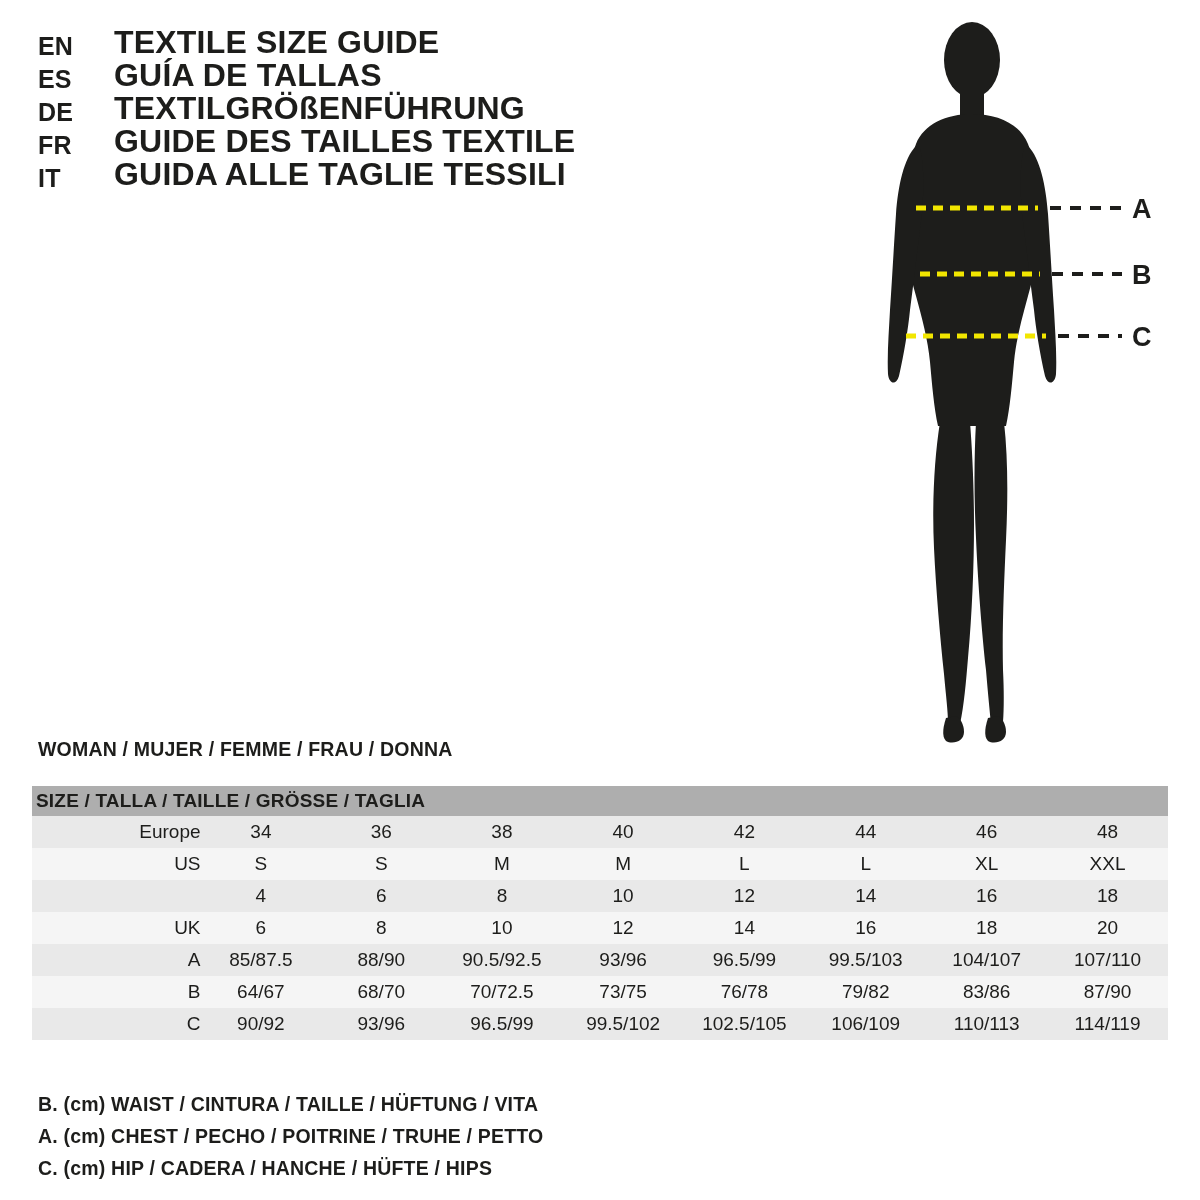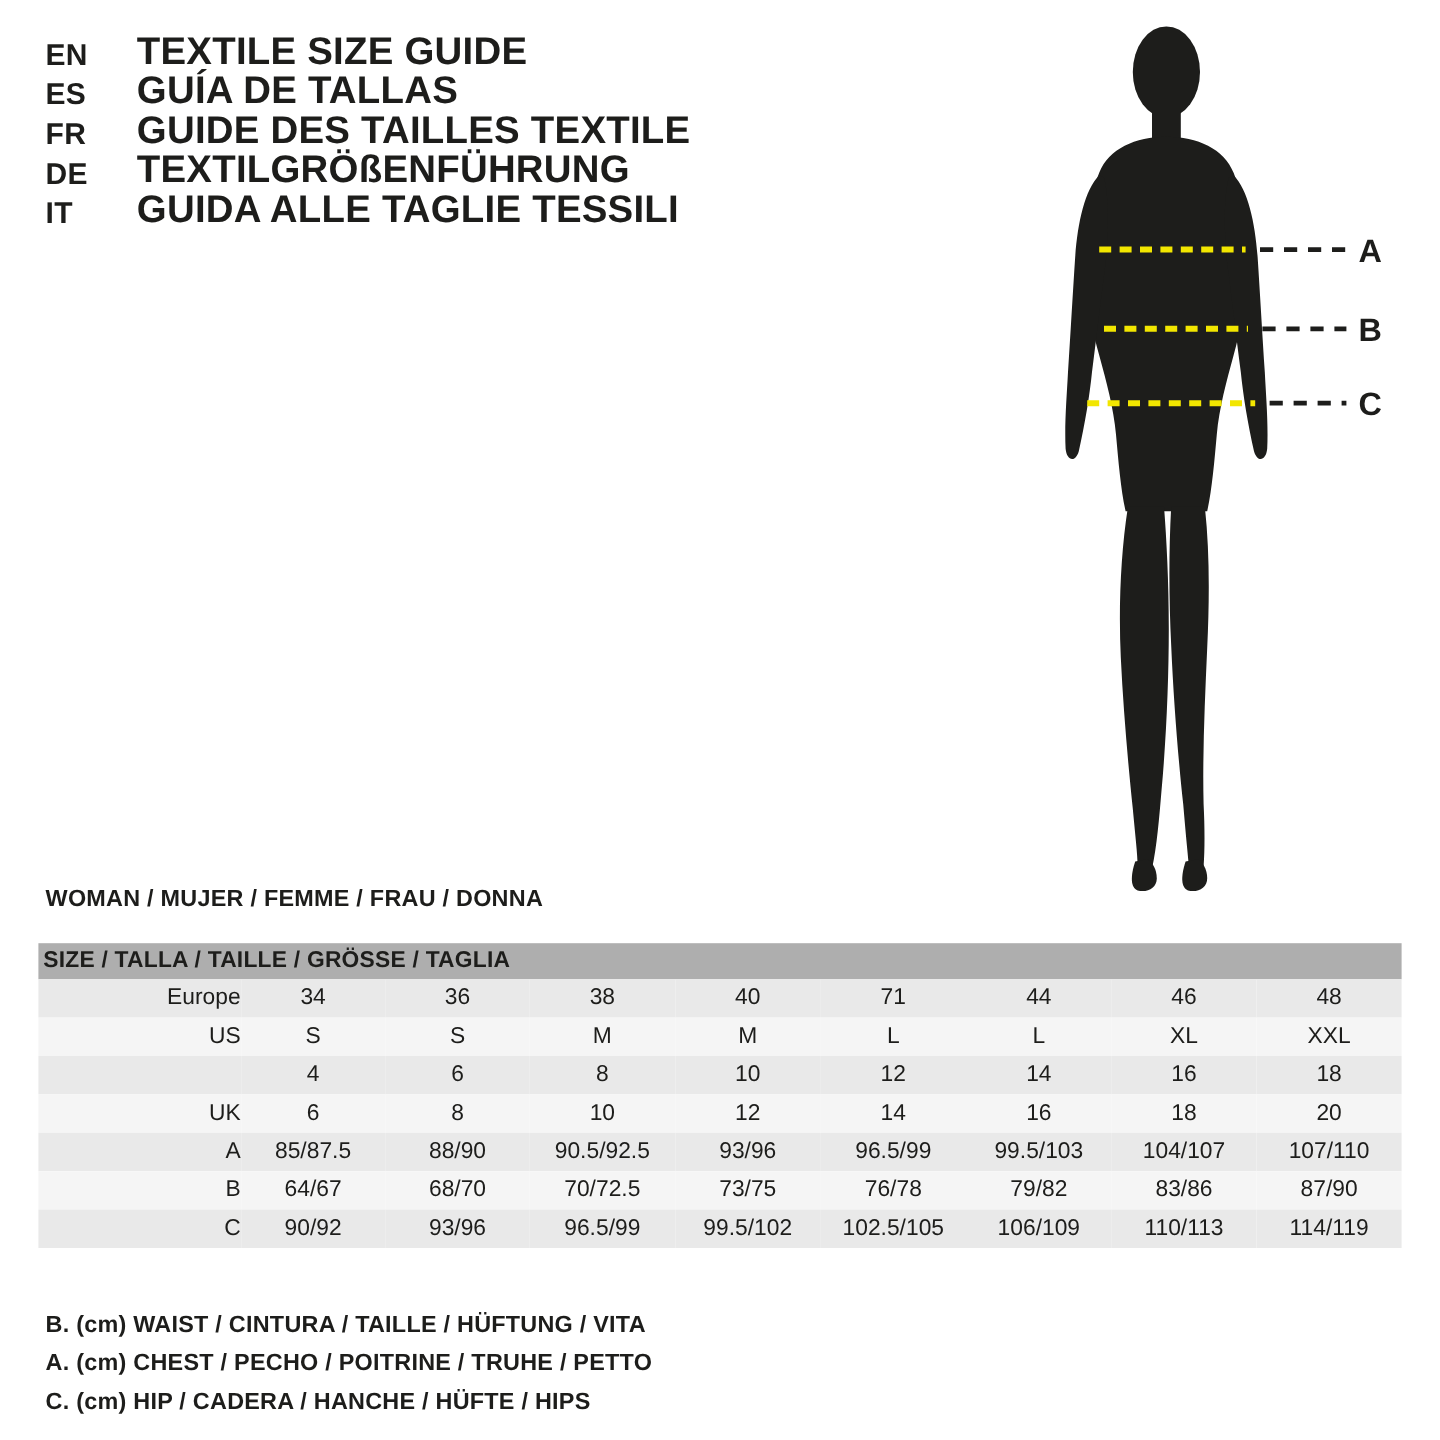--- a/index.html
+++ b/index.html
@@ -119,26 +119,26 @@
 <div id="lang-block">
   <div class="lang-row">
     <span class="lang-code">EN</span>
     <span class="lang-text">TEXTILE SIZE GUIDE</span>
   </div>
   <div class="lang-row">
     <span class="lang-code">ES</span>
     <span class="lang-text">GUÍA DE TALLAS</span>
   </div>
   <div class="lang-row">
+    <span class="lang-code">DE</span>
+    <span class="lang-text">TEXTILGRÖßENFÜHRUNG</span>
+  </div>
+  <div class="lang-row">
     <span class="lang-code">FR</span>
     <span class="lang-text">GUIDE DES TAILLES TEXTILE</span>
-  </div>
-  <div class="lang-row">
-    <span class="lang-code">DE</span>
-    <span class="lang-text">TEXTILGRÖßENFÜHRUNG</span>
   </div>
   <div class="lang-row">
     <span class="lang-code">IT</span>
     <span class="lang-text">GUIDA ALLE TAGLIE TESSILI</span>
   </div>
 </div>
 
 <div id="figure-area">
   <svg width="330" height="730" viewBox="0 0 330 730">
 
@@ -223,21 +223,21 @@
       <td colspan="9">SIZE / TALLA / TAILLE / GRÖSSE / TAGLIA</td>
     </tr>
   </thead>
   <tbody>
     <tr class="odd">
       <td class="row-label">Europe</td>
       <td class="val">34</td>
       <td class="val">36</td>
       <td class="val">38</td>
       <td class="val">40</td>
-      <td class="val">71</td>
+      <td class="val">42</td>
       <td class="val">44</td>
       <td class="val">46</td>
       <td class="val">48</td>
     </tr>
     <tr class="even">
       <td class="row-label">US</td>
       <td class="val">S</td>
       <td class="val">S</td>
       <td class="val">M</td>
       <td class="val">M</td>

